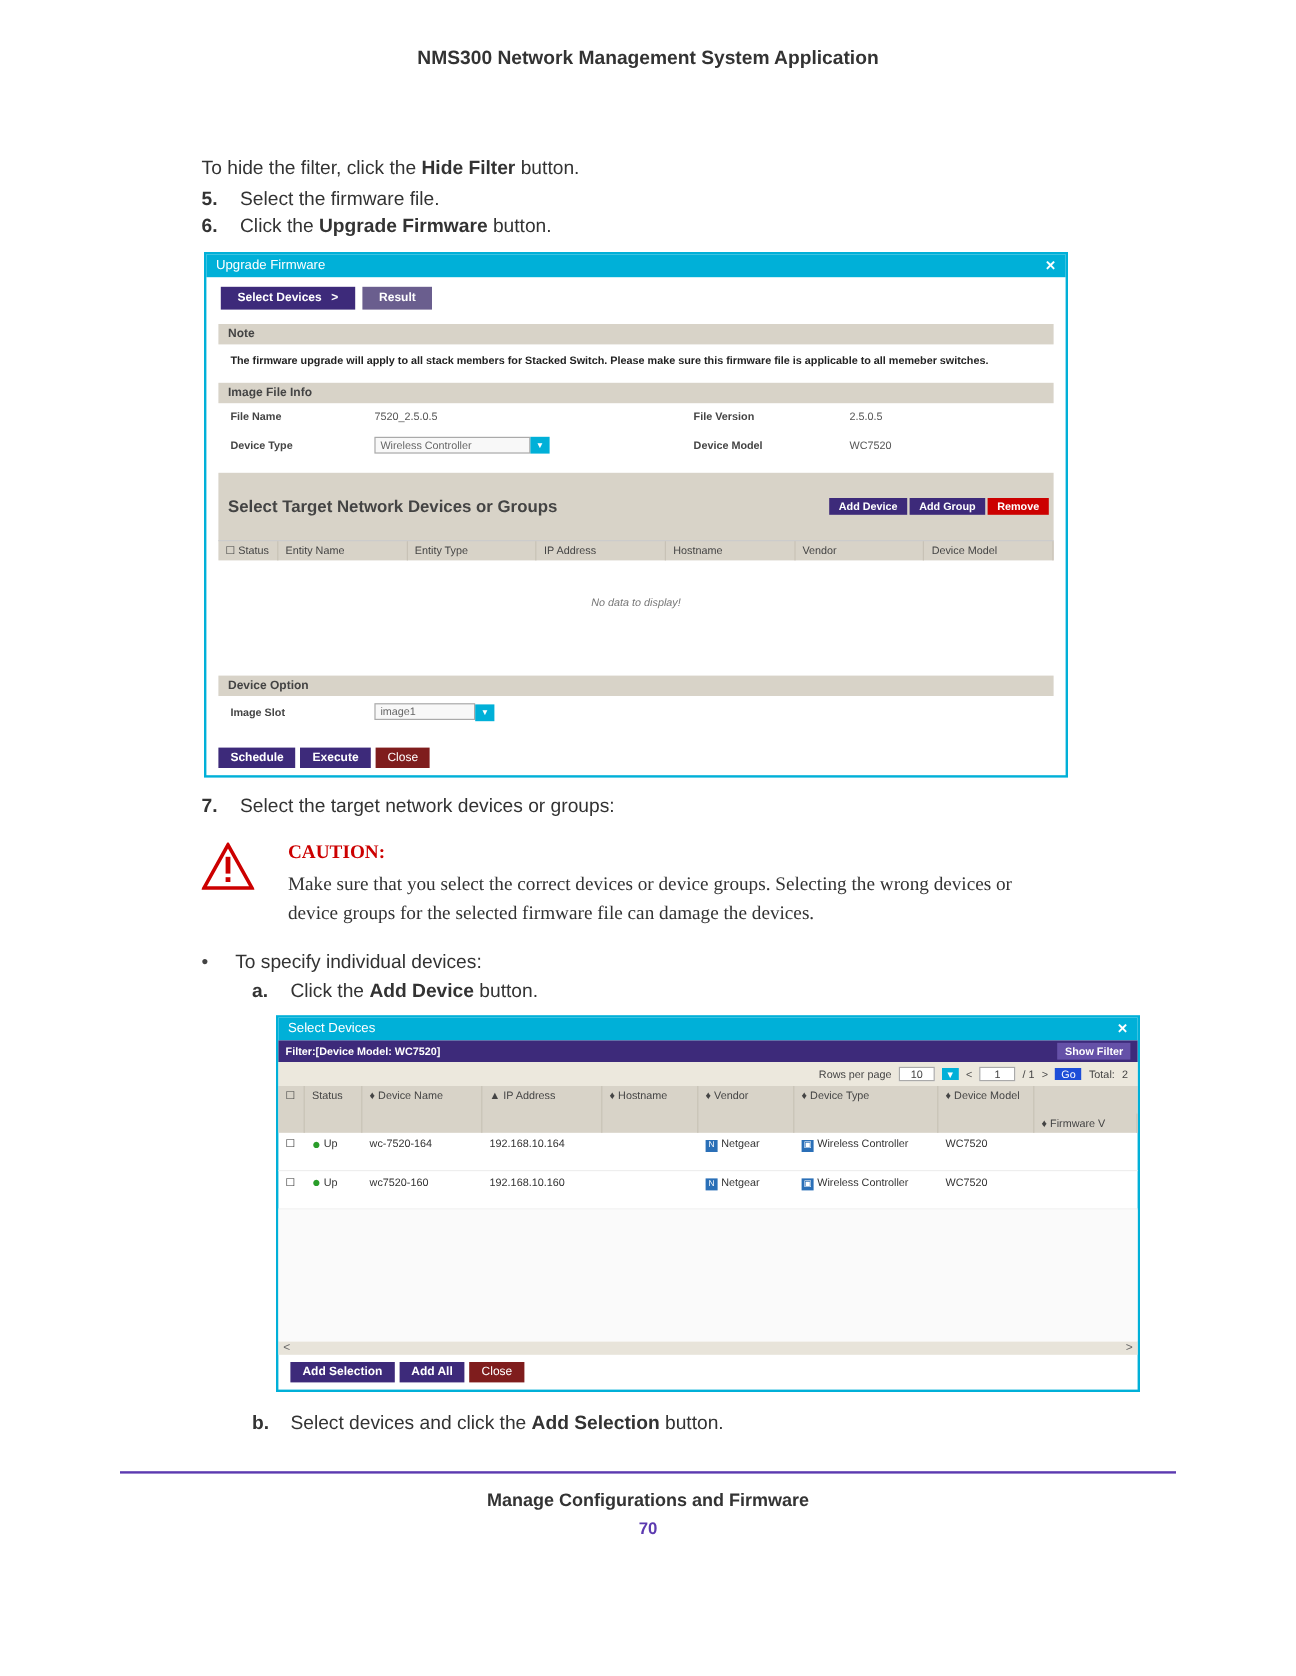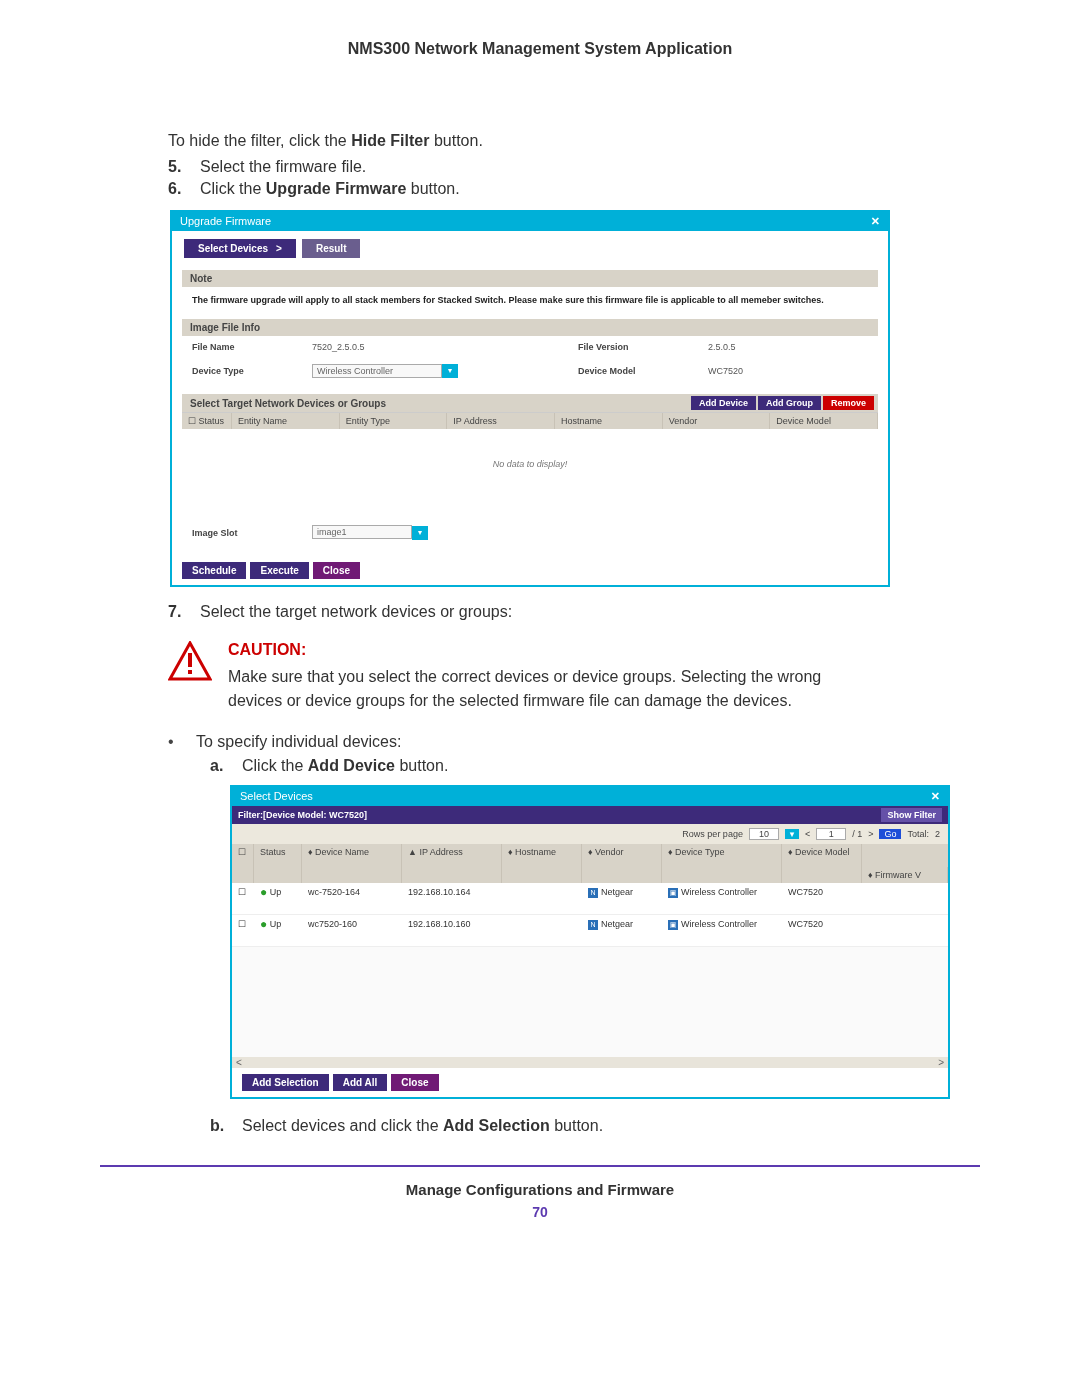--- a/index.html
+++ b/index.html
@@ -127,23 +127,23 @@
   vertical-align: middle;
 }
 .ss-section-with-btns {
   display: flex;
   align-items: center;
   justify-content: space-between;
   background: #d8d3c8;
   margin-top: 10px;
 }
 .ss-section-with-btns .title {
-  font-size: 10px;
-  font-weight: bold;
-  padding: 3px 8px;
+  font-size: 14px;
+  font-weight: bold;
+  padding: 20px 8px;
   color: #444;
 }
 .ss-section-btns { display: flex; gap: 2px; padding: 2px 4px; }
 .ss-btn-small {
   background: #3d2a7a;
   color: #fff;
   font-size: 9px;
   padding: 2px 8px;
   font-weight: bold;
 }
@@ -169,27 +169,28 @@
   padding: 30px 0 50px;
   font-size: 9px;
 }
 .ss-bottom-btns {
   display: flex;
   gap: 4px;
   padding: 6px 10px;
   text-align: center;
 }
 .ss-btn-primary { background: #3d2a7a; color: #fff; font-size: 10px; padding: 3px 10px; font-weight: bold; }
-.ss-btn-sec { background: #701a75; color: #fff; font-size: 10px; padding: 3px 10px; font-weight: bold; }
+.ss-btn-sec { background: #7f1d1d; color: #fff; font-size: 10px; padding: 3px 10px; font-weight: normal; }
 
 .caution-block {
   display: flex;
-  gap: 16px;
+  gap: 28px;
   margin: 20px 0 20px 68px;
   align-items: flex-start;
+  font-family: Liberation Serif, serif;
 }
 .caution-icon {
   flex: 0 0 44px;
   height: 40px;
 }
 .caution-heading {
   color: #cc0000;
   font-weight: bold;
   font-size: 16px;
   margin-bottom: 6px;
@@ -362,24 +363,25 @@
         <div class="ss-th small">☐ <span>Status</span></div>
         <div class="ss-th">Entity Name</div>
         <div class="ss-th">Entity Type</div>
         <div class="ss-th">IP Address</div>
         <div class="ss-th">Hostname</div>
         <div class="ss-th">Vendor</div>
         <div class="ss-th">Device Model</div>
       </div>
       <div class="ss-no-data">No data to display!</div>
 
+      <div class="ss-section-bar">Device Option</div>
       <div class="ss-form-row">
         <div class="lbl">Image Slot</div>
         <div>
-          <span class="ss-input" style="width:100px">image1</span><span class="ss-dd-btn">▾</span>
+          <span class="ss-input" style="width:84px">image1</span><span class="ss-dd-btn">▾</span>
         </div>
       </div>
     </div>
     <div class="ss-bottom-btns">
       <div class="ss-btn-primary">Schedule</div>
       <div class="ss-btn-primary">Execute</div>
       <div class="ss-btn-sec">Close</div>
     </div>
   </div>
 

